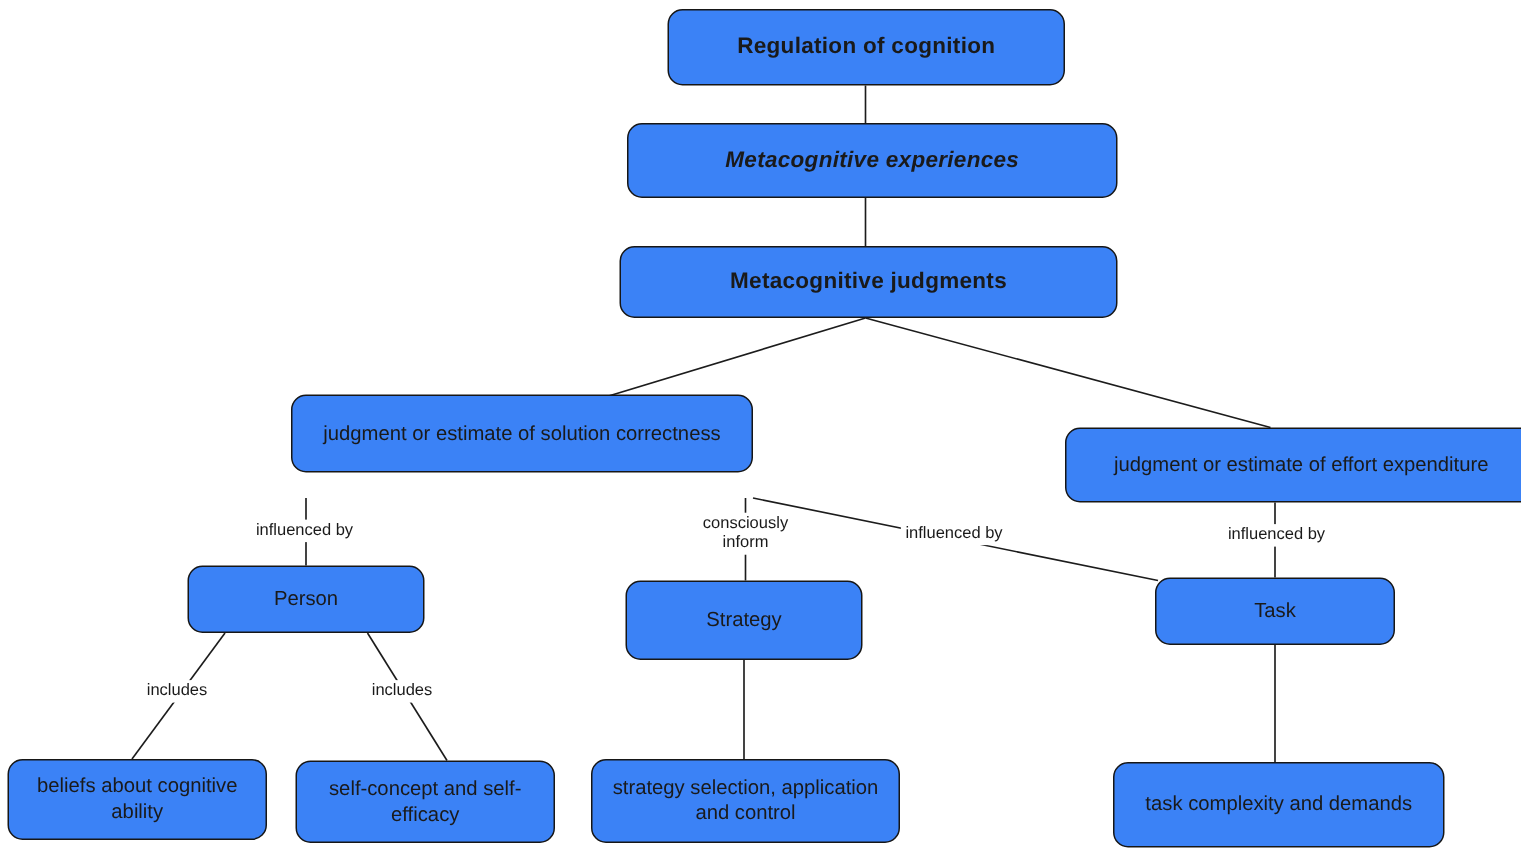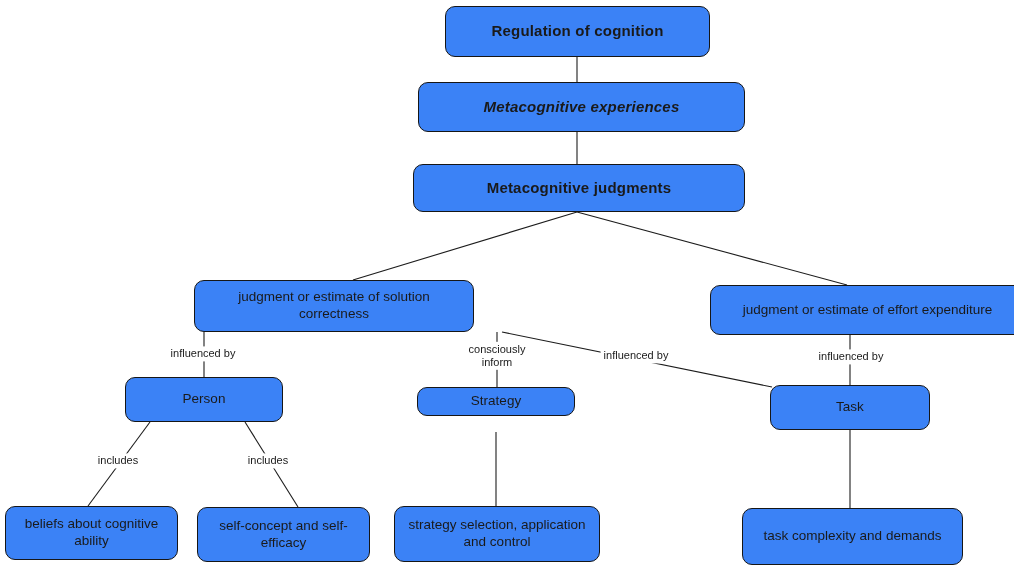--- a/index.html
+++ b/index.html
@@ -81,30 +81,30 @@
     <div class="edge-label" style="left: 268px; top: 461px;">includes</div>
     <div class="node emphasis" style="left: 445px; top: 6px; width: 265px; height: 51px;">
       <span>Regulation of cognition</span>
     </div>
     <div class="node emphasis" style="left: 418px; top: 82px; width: 327px; height: 50px; font-style: italic;">
       <span>Metacognitive experiences</span>
     </div>
     <div class="node emphasis" style="left: 413px; top: 164px; width: 332px; height: 48px;">
       <span>Metacognitive judgments</span>
     </div>
-    <div class="node" style="left: 194px; top: 280px; width: 280px; height: 52px;">
+    <div class="node" style="left: 194px; top: 263px; width: 308px; height: 52px;">
       <span>judgment or estimate of solution correctness</span>
     </div>
     <div class="node" style="left: 710px; top: 285px; width: 315px; height: 50px;">
       <span>judgment or estimate of effort expenditure</span>
     </div>
     <div class="node" style="left: 125px; top: 377px; width: 158px; height: 45px;">
       <span>Person</span>
     </div>
-    <div class="node" style="left: 417px; top: 387px; width: 158px; height: 29px;">
+    <div class="node" style="left: 417px; top: 387px; width: 158px; height: 53px;">
       <span>Strategy</span>
     </div>
     <div class="node" style="left: 770px; top: 385px; width: 160px; height: 45px;">
       <span>Task</span>
     </div>
     <div class="node" style="left: 197px; top: 507px; width: 173px; height: 55px;">
       <span>self-concept and self-efficacy</span>
     </div>
     <div class="node" style="left: 5px; top: 506px; width: 173px; height: 54px;">
       <span>beliefs about cognitive ability</span>

